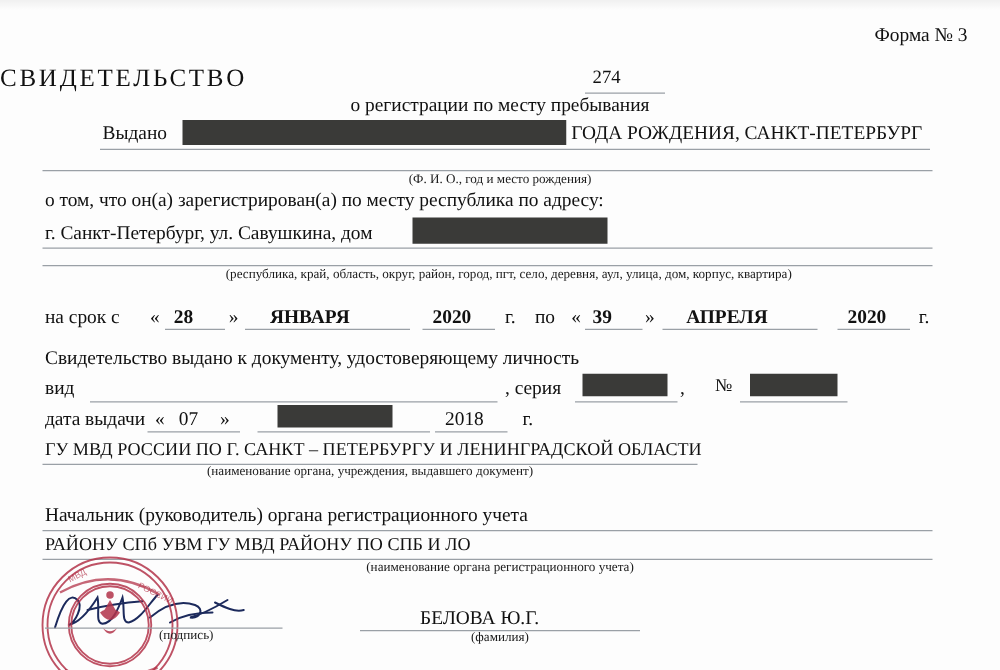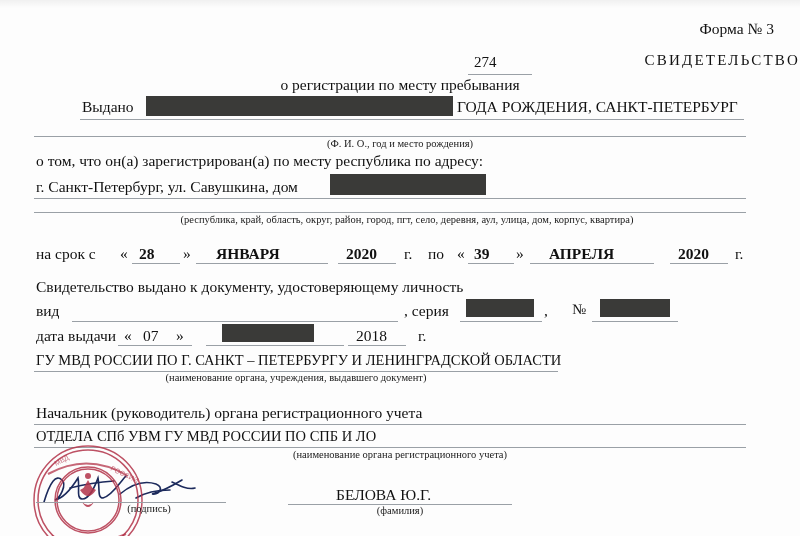--- a/index.html
+++ b/index.html
@@ -43,25 +43,24 @@
   }
 
   #form-no {
     right: 26px;
     top: 20px;
     font-size: 15.5px;
   }
   #doc-title {
     left: 0; right: 0;
     top: 52px;
-    text-align: right;
-    font-size: 15px;
+    text-align: left;
+    font-size: 20px;
     letter-spacing: 2.2px;
     font-weight: 400;
-    padding-left: 36px;
   }
   #cert-number {
     left: 474px;
     top: 54px;
     font-size: 15px;
     text-decoration: none;
   }
   #cert-number-line {
     left: 468px;
     top: 74px;
@@ -254,21 +253,21 @@
   <div class="txt" id="date-year">2018</div>
   <div class="line" id="date-year-line"></div>
   <div class="txt" id="date-g">г.</div>
 
   <div class="txt" id="organ-text">ГУ  МВД  РОССИИ  ПО  Г. САНКТ – ПЕТЕРБУРГУ  И  ЛЕНИНГРАДСКОЙ ОБЛАСТИ</div>
   <div class="line" id="organ-line"></div>
   <div class="caption" id="cap-organ">(наименование органа, учреждения, выдавшего документ)</div>
 
   <div class="txt" id="chief-label">Начальник (руководитель) органа регистрационного учета</div>
   <div class="line" id="chief-line1"></div>
-  <div class="txt" id="chief-org2">ОТДЕЛА СПб УВМ  ГУ  МВД РОССИИ  ПО СПБ  И  ЛО</div>
+  <div class="txt" id="chief-org2">РАЙОНУ СПб УВМ  ГУ  МВД РАЙОНУ  ПО СПБ  И  ЛО</div>
   <div class="line" id="chief-line2"></div>
   <div class="caption" id="cap-reg-organ">(наименование органа регистрационного учета)</div>
 
   <svg id="signature" viewBox="0 0 160 42" xmlns="http://www.w3.org/2000/svg">
     <g fill="none" stroke="#1c2a5c" stroke-width="1.6" stroke-linecap="round">
       <path d="M4 34 C10 14, 16 6, 22 12 C27 17, 20 30, 15 32 C24 30, 33 18, 38 10 C40 20, 36 30, 42 31 C50 31, 55 18, 58 10 C60 20, 57 30, 63 30 C72 28, 80 14, 86 8"></path>
       <path d="M30 20 C46 16, 60 14, 74 13"></path>
       <path d="M80 26 C92 16, 104 12, 116 16 C124 19, 120 27, 112 26 C120 24, 132 18, 142 12"></path>
       <path d="M96 30 C106 24, 118 22, 130 22"></path>
       <path d="M132 14 C140 18, 148 22, 155 20"></path>

